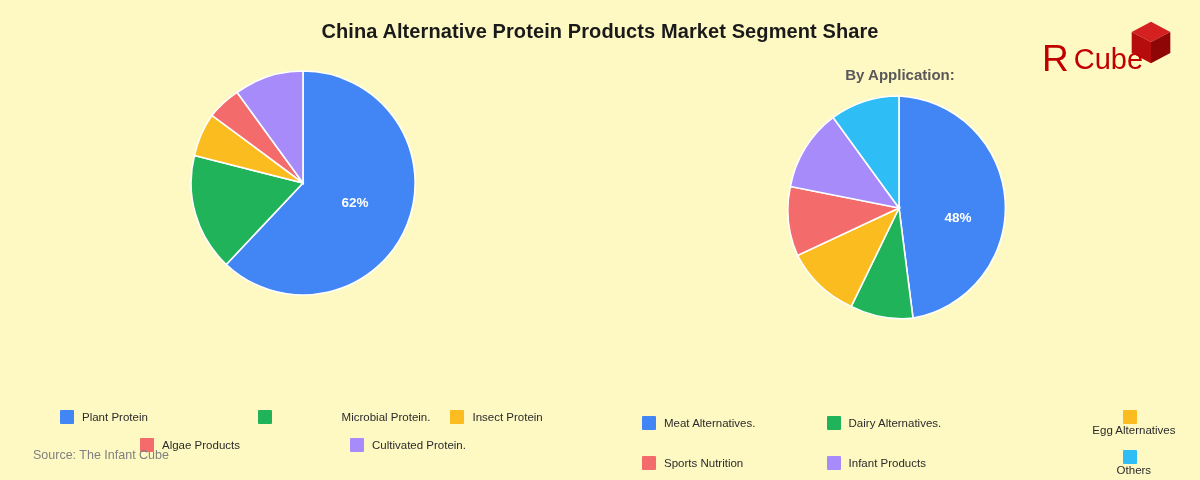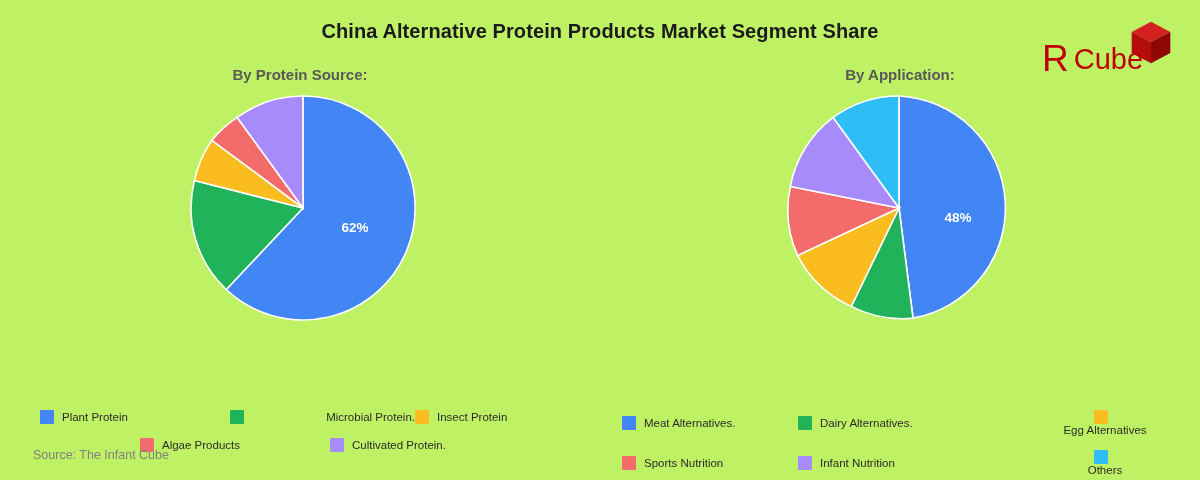--- a/index.html
+++ b/index.html
@@ -2,21 +2,21 @@
 <html><head>
 <meta charset="utf-8">
 <style>
   * { box-sizing: border-box; margin: 0; padding: 0; }
   html, body {
     width: 1200px; height: 480px;
     background: #ffffff;
     font-family: "Liberation Sans", sans-serif;
     overflow: hidden;
   }
-  .page { position: relative; width: 1200px; height: 480px; background:#bef264;padding-left:23px; }
+  .page { position: relative; width: 1200px; height: 480px; background:#fef9c3;padding-left:23px; }
 
   
   .chart-title {
     position: absolute; top: 20px; left: 0; width: 1200px;
     text-align: center;
     font-size: 20px; font-weight: bold; color: #1a1a1a;
     letter-spacing: 0.1px;
   }
 
   
@@ -60,21 +60,21 @@
   }
 
   
   .legend { position: absolute; left: 0; width: 600px; }
   .legend-left  { top: 352px; padding-left: 40px; }
   .legend-right { top: 352px; padding-left: 22px; }
 
   .legend-row { display: flex; }
   .legend-row.row2 { margin-top: 14px; }
 
-  .legend-item { display: flex; align-items: center; }
+  .legend-item { display: flex; align-items: center; margin-left: 20px; }
   .sw {
     width: 14px; height: 14px; border-radius: 1px; flex: 0 0 auto;
   }
   .legend-label {
     font-size: 11.5px; color: #2b2b2b; margin-left: 8px; white-space: nowrap;
   }
 
   
   .legend-left  .c1 { width: 190px; }
   .legend-left  .c2 { width: 185px; justify-content: space-between; }
@@ -106,21 +106,20 @@
       <polygon points="50,4 92,26 50,48 8,26" fill="#d42020"></polygon>
       <polygon points="8,26 50,48 50,94 8,72" fill="#b50d0d"></polygon>
       <polygon points="50,48 92,26 92,72 50,94" fill="#8e0606"></polygon>
     </svg>
     <div class="logo-text">
       <span class="logo-r">Я</span><span class="logo-cube-word">Cube</span>
     </div>
   </div>
 
   <div class="panel panel-left">
-    <div class="subtitle">By Protein Source:</div>
 
     <div class="pie-wrap">
       <svg class="pie-svg pie-left" width="226" height="226" viewBox="0 0 226 226">
 
         <path d="M113,113 L113,1 A112,112 0 1,1 36.27,194.48 Z" fill="#4285F4" stroke="#ffffff" stroke-width="1.6"></path>
 
         <path d="M113,113 L36.27,194.48 A112,112 0 0,1 4.45,85.52 Z" fill="#21B35A" stroke="#ffffff" stroke-width="1.6"></path>
 
         <path d="M113,113 L4.45,85.52 A112,112 0 0,1 21.90,45.30 Z" fill="#FABC1E" stroke="#ffffff" stroke-width="1.6"></path>
 
@@ -197,21 +196,21 @@
           <span class="legend-label">Egg Alternatives</span>
         </div>
       </div>
       <div class="legend-row row2">
         <div class="legend-item c1">
           <span class="sw" style="background:#F46B6B"></span>
           <span class="legend-label">Sports Nutrition</span>
         </div>
         <div class="legend-item c2">
           <span class="sw" style="background:#A78BFA"></span>
-          <span class="legend-label">Infant Nutrition</span>
+          <span class="legend-label">Infant Products</span>
         </div>
         <div class="legend-item c3">
           <span class="sw" style="background:#2EBDF5"></span>
           <span class="legend-label">Others</span>
         </div>
       </div>
     </div>
   </div>
 
   <div class="source">Source: The Infant Cube</div>

